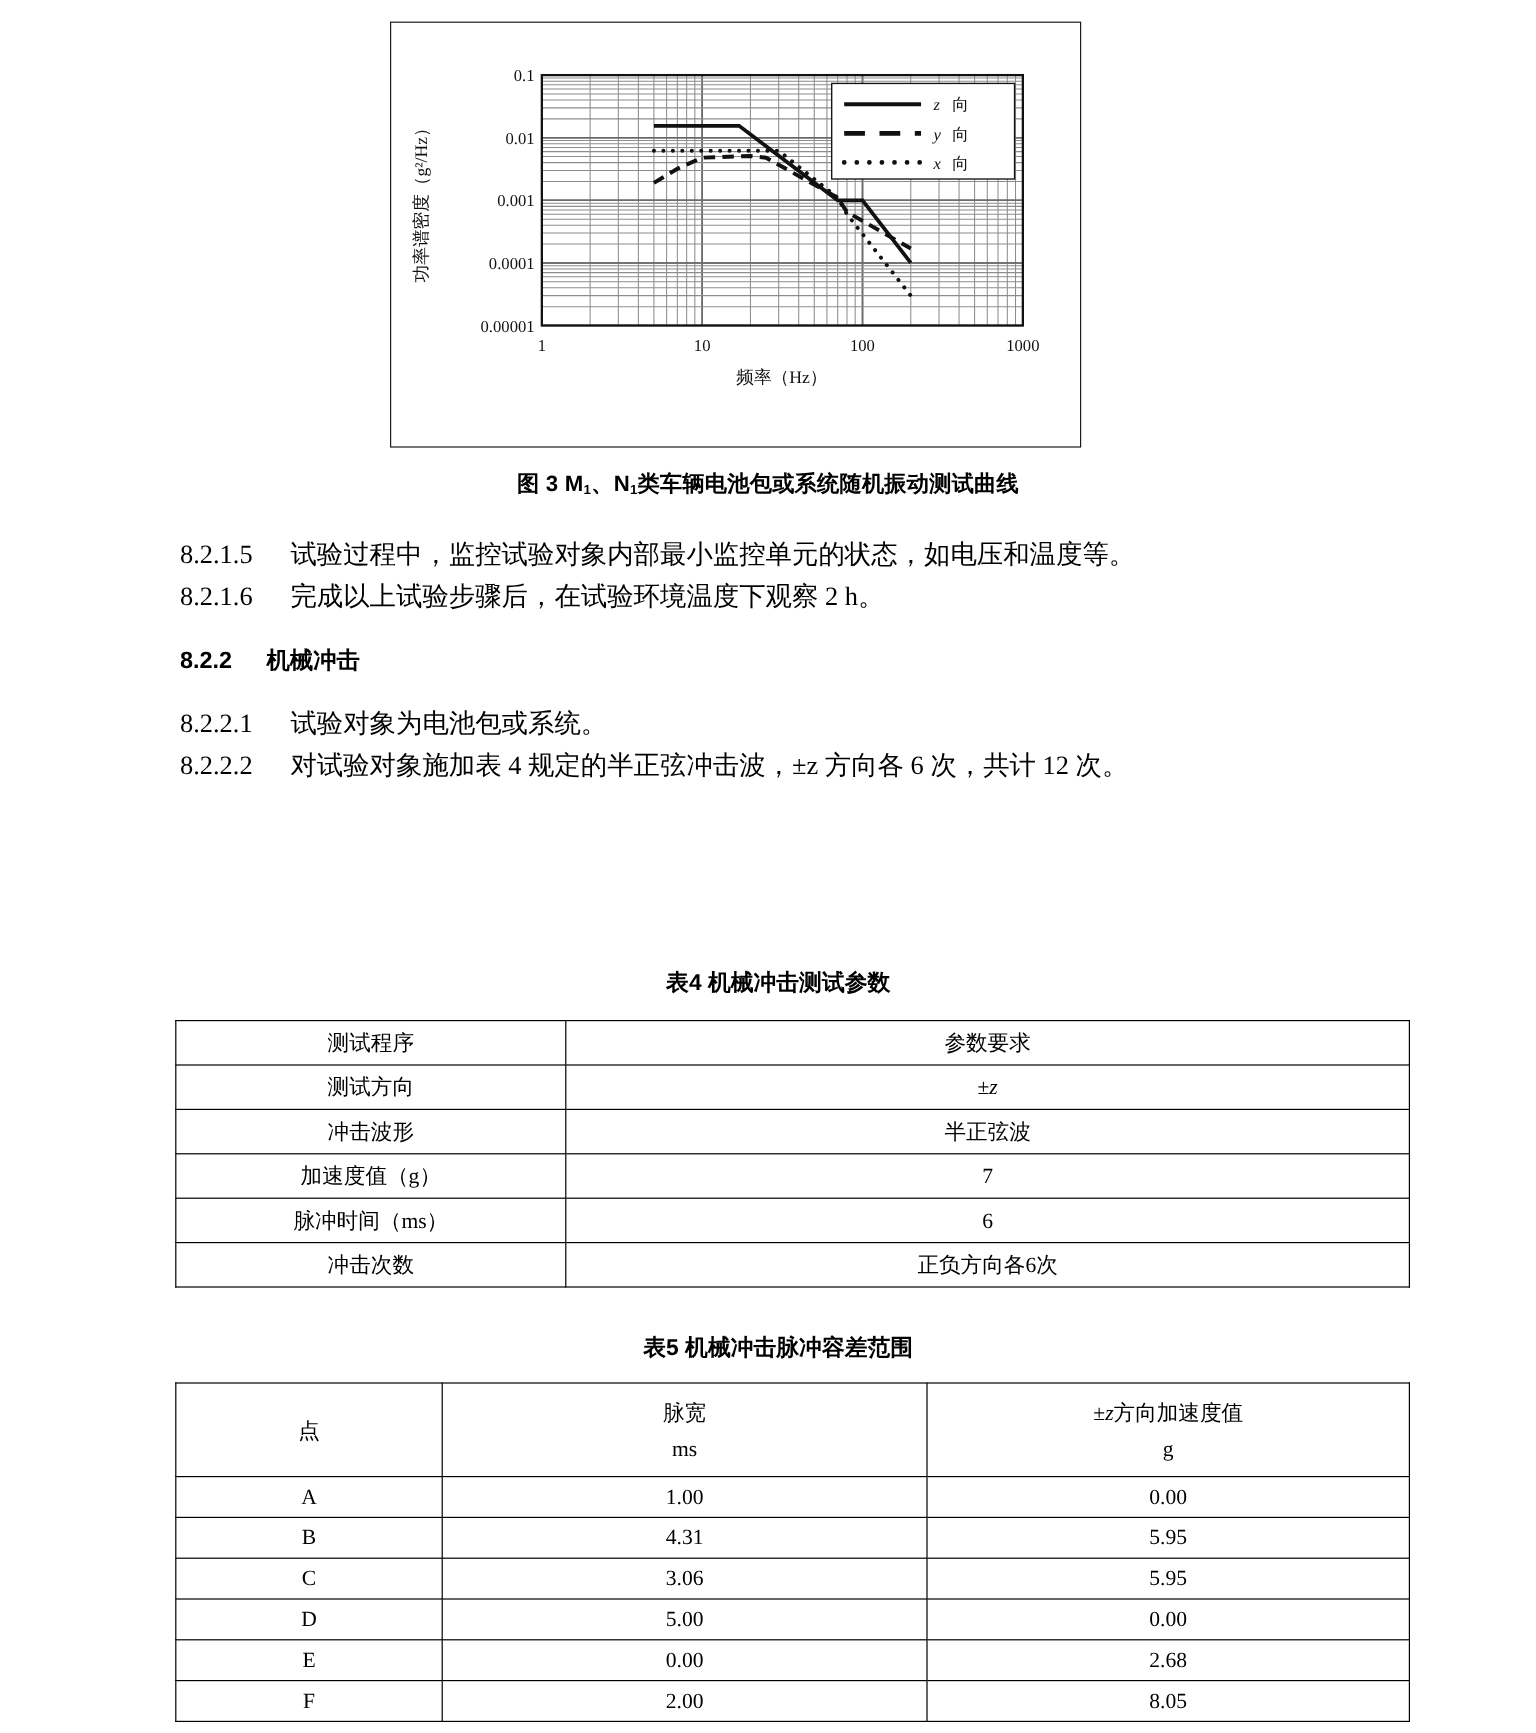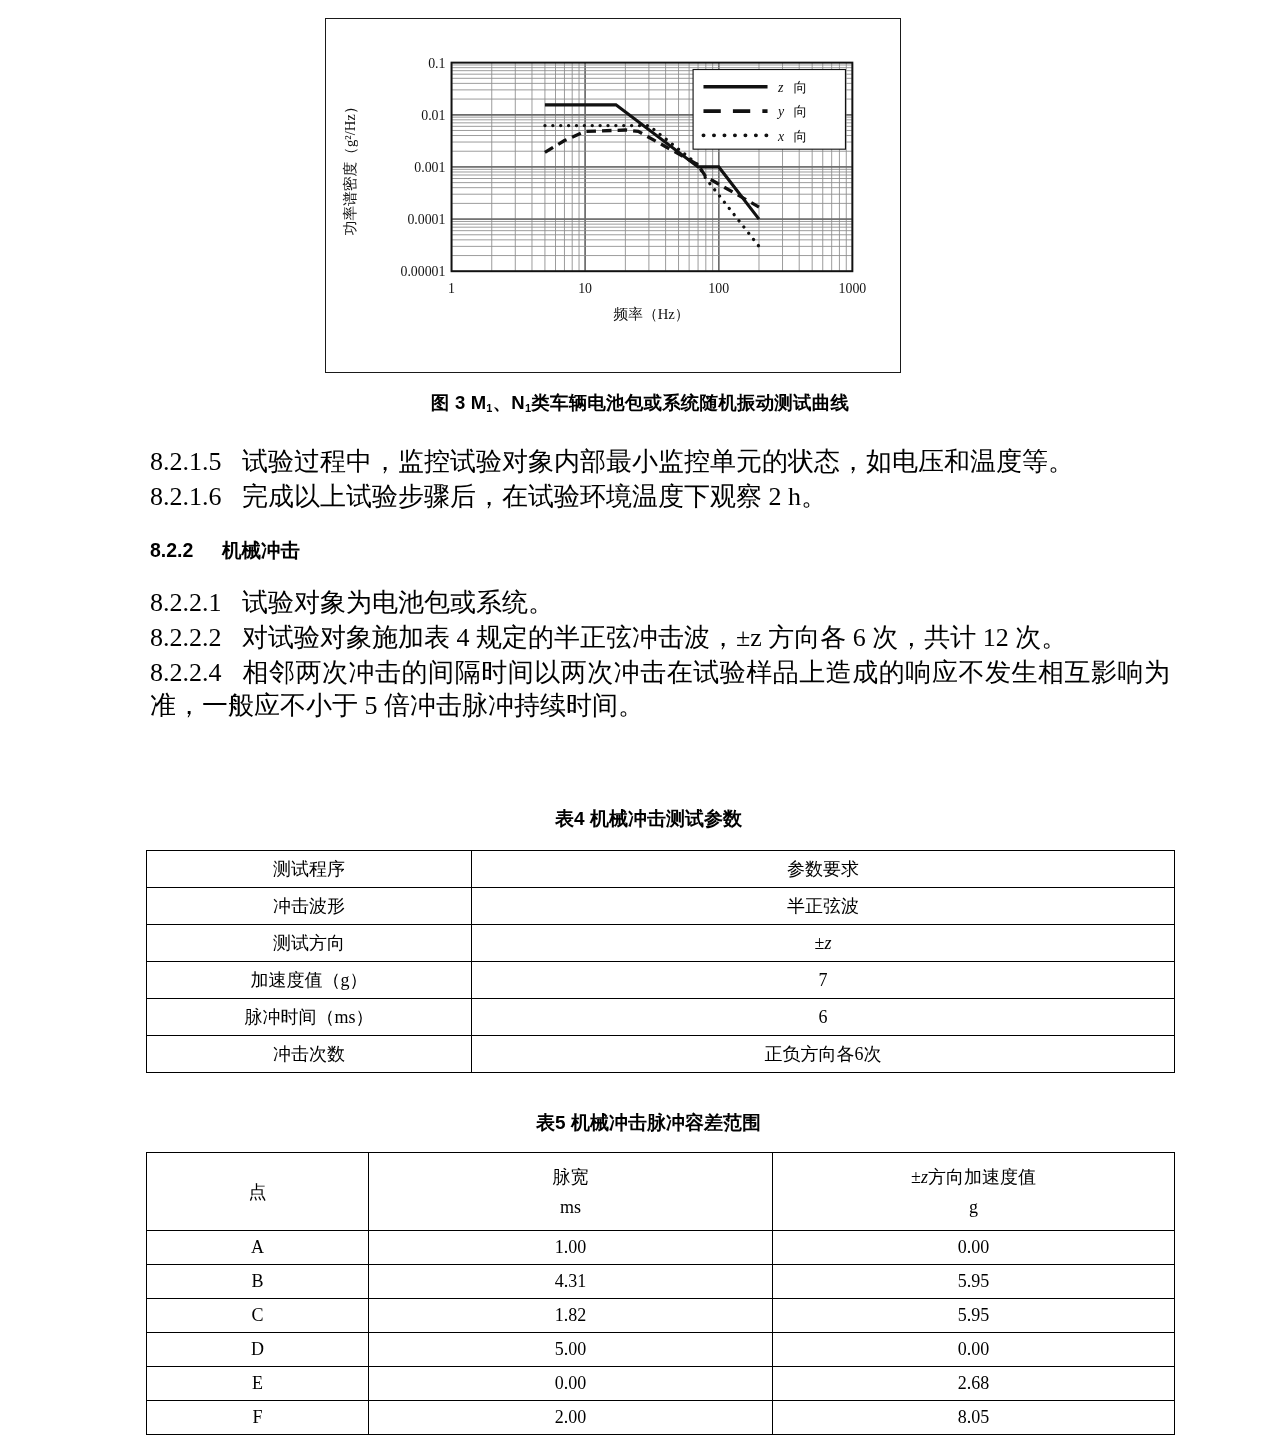--- a/index.html
+++ b/index.html
@@ -39,21 +39,21 @@
   .fig-caption sub { font-size: 11px; vertical-align: baseline; position: relative; top: 3px; }
 
   
   .doc-body {
     position: absolute;
     left: 150px;
     top: 445px;
     width: 1020px;
   }
   .para {
-    font-size: 26px;
+    font-size: 22px;
     line-height: 33px;
     margin: 0 0 2px 0;
     text-align: justify;
   }
   .para .num { display: inline-block; min-width: 92px; }
   .heading {
     font-family: "Liberation Sans", sans-serif;
     font-weight: bold;
     font-size: 19.5px;
     margin: 24px 0 22px 0;
@@ -240,42 +240,39 @@
 
   <p class="para">
     <span class="num">8.2.2.1</span><span>试验对象为电池包或系统。</span>
   </p>
 
   <p class="para">
     <span class="num">8.2.2.2</span><span>对试验对象施加表 4 规定的半正弦冲击波，±z 方向各 6 次，共计 12 次。</span>
   </p>
 
 
-  <p class="para">
-    <span class="num">8.2.2.4</span><span>相邻两次冲击的间隔时间以两次冲击在试验样品上造成的响应不发生相互影响为准，一般应不小于 5 倍冲击脉冲持续时间。</span>
-  </p>
 
 </div>
 
 <div class="table-title" style="position:absolute; left:0; right:0; top:806px;">表4  机械冲击测试参数</div>
 
 <div class="tbl-wrap" style="top:850px;">
   <table class="doc-table t4">
     <tbody id="t4-body">
         <tr>
           <td class="c0">测试程序</td>
           <td class="c1">参数要求</td>
         </tr>
         <tr>
+          <td class="c0">测试方向</td>
+          <td class="c1">±<em class="ital">z</em></td>
+        </tr>
+        <tr>
           <td class="c0">冲击波形</td>
           <td class="c1">半正弦波</td>
-        </tr>
-        <tr>
-          <td class="c0">测试方向</td>
-          <td class="c1">±<em class="ital">z</em></td>
         </tr>
         <tr>
           <td class="c0">加速度值（g）</td>
           <td class="c1">7</td>
         </tr>
         <tr>
           <td class="c0">脉冲时间（ms）</td>
           <td class="c1">6</td>
         </tr>
         <tr>
@@ -307,21 +304,21 @@
           <td class="c1">1.00</td>
           <td class="c2">0.00</td>
         </tr>
         <tr>
           <td class="c0">B</td>
           <td class="c1">4.31</td>
           <td class="c2">5.95</td>
         </tr>
         <tr>
           <td class="c0">C</td>
-          <td class="c1">1.82</td>
+          <td class="c1">3.06</td>
           <td class="c2">5.95</td>
         </tr>
         <tr>
           <td class="c0">D</td>
           <td class="c1">5.00</td>
           <td class="c2">0.00</td>
         </tr>
         <tr>
           <td class="c0">E</td>
           <td class="c1">0.00</td>

